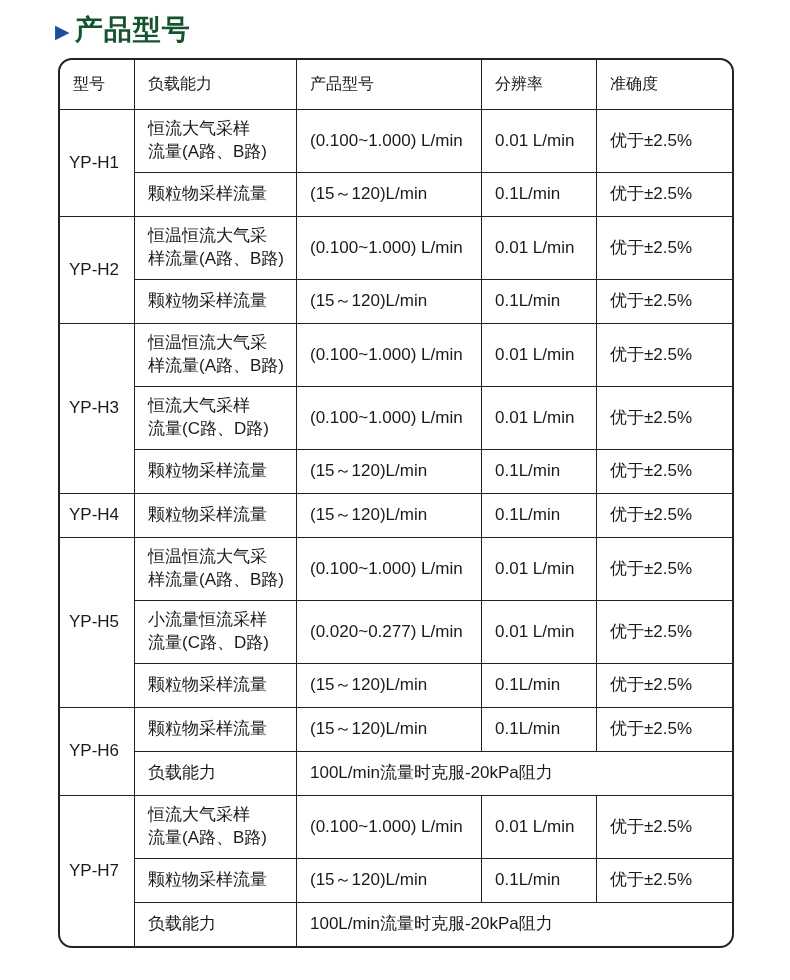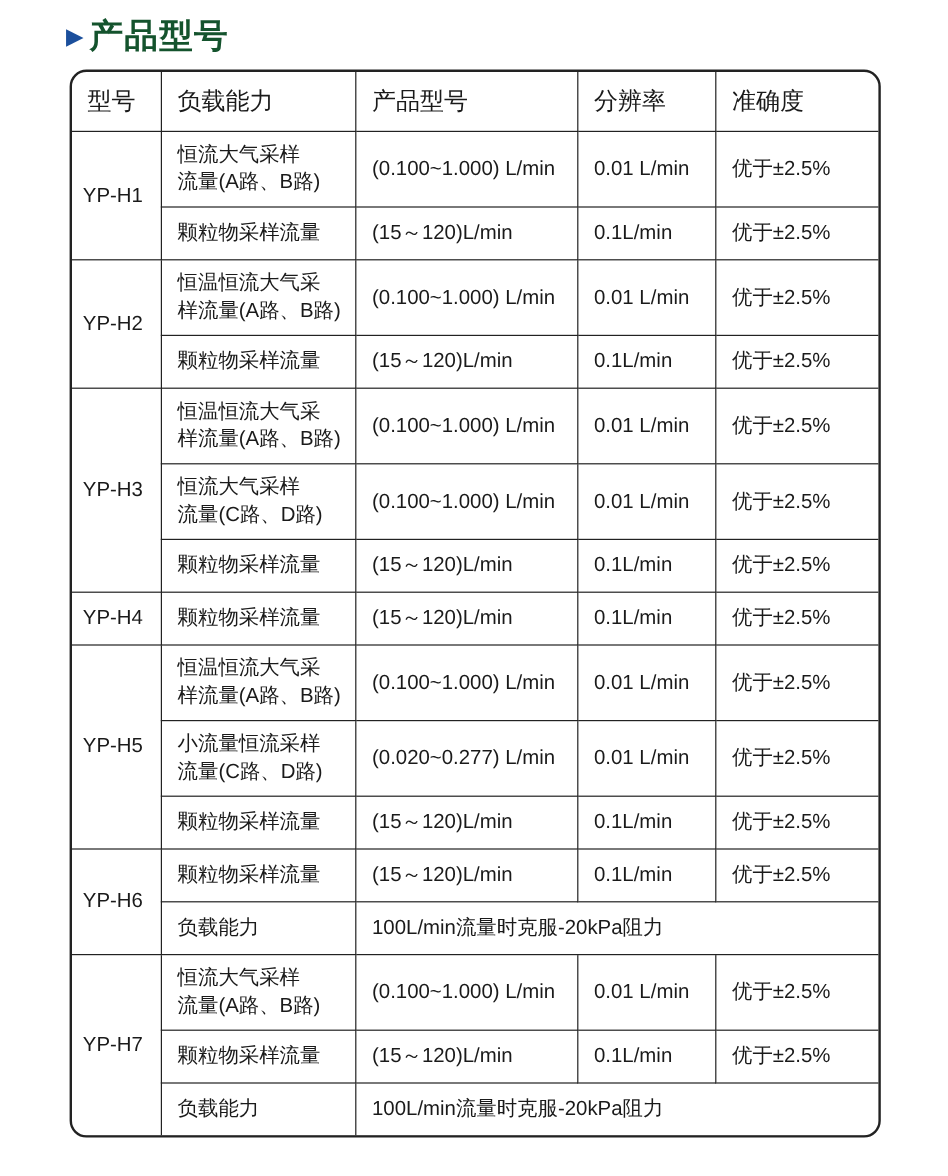--- a/index.html
+++ b/index.html
@@ -54,21 +54,21 @@
   .spec-table th,
   .spec-table td {
     border: 1.5px solid #222222;
     text-align: left;
     vertical-align: middle;
     font-weight: 400;
     box-sizing: border-box;
     overflow: hidden;
   }
   .spec-table th {
-    font-size: 20px;
+    font-size: 16px;
     height: 50px;
     padding: 0 4px 0 13px;
     font-weight: 400;
   }
   .spec-table td {
     font-size: 17px;
     padding: 0 4px 0 13px;
     line-height: 1.35;
   }
   .model-cell {

